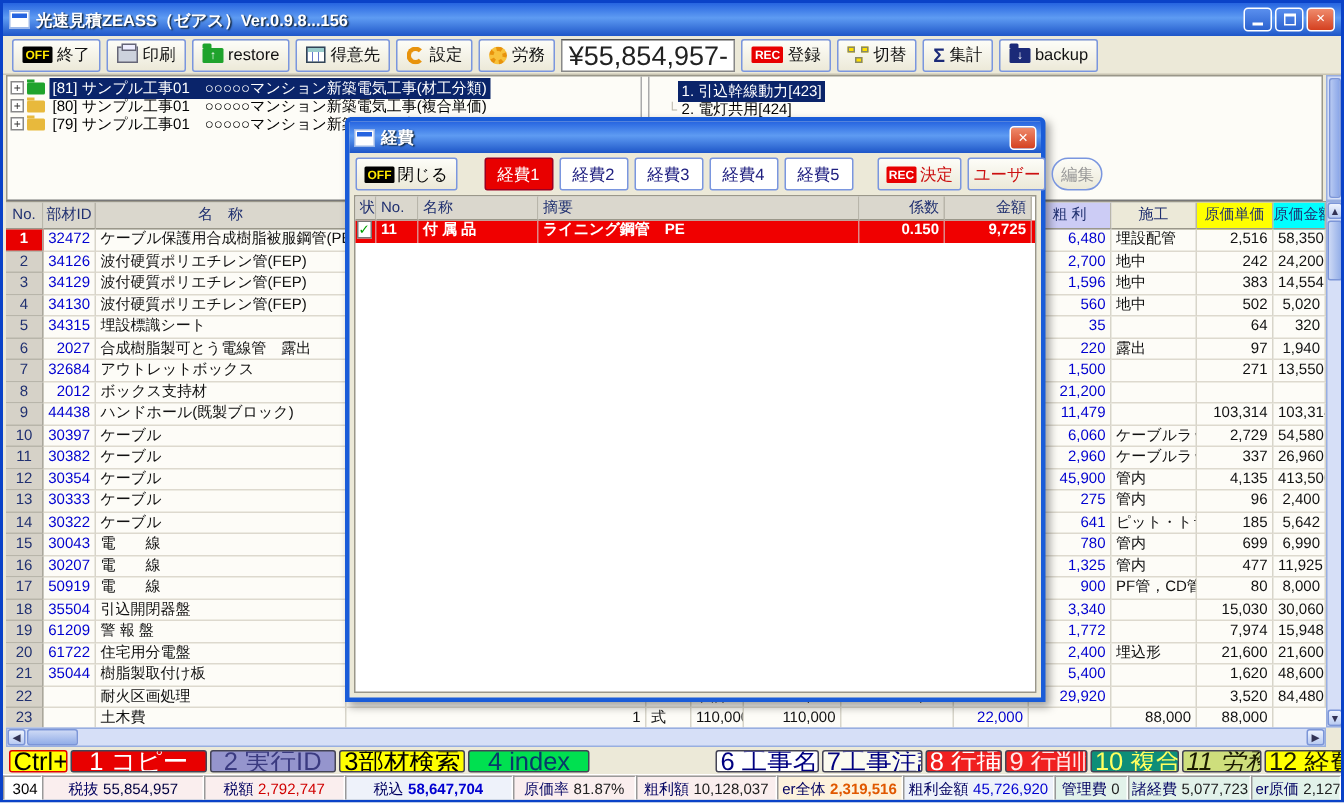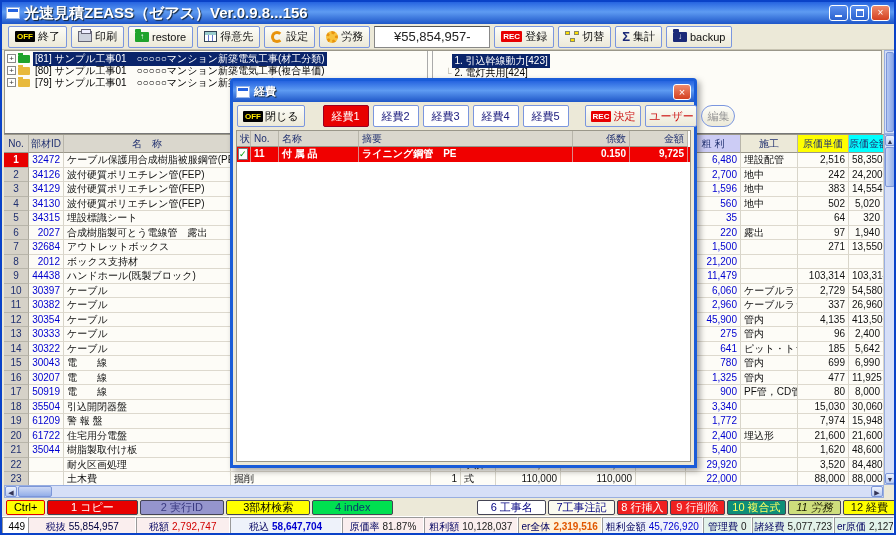--- a/index.html
+++ b/index.html
@@ -5,21 +5,21 @@
   * { margin:0; padding:0; box-sizing:border-box; }
   html,body { width:896px; height:535px; overflow:hidden; font-family:"Liberation Sans","DejaVu Sans",sans-serif; }
   .window { position:relative; width:896px; height:535px; background:#ece9d8; border:2px solid #0a42c8; overflow:hidden; }
 
   
   .titlebar { position:absolute; left:0; top:0; width:892px; height:22px;
     background:linear-gradient(to bottom,#2664e0 0%,#5e9bf2 45%,#1e56c8 100%);
     display:flex; align-items:center; padding:0 4px; }
   .app-icon { width:14px; height:12px; background:#fff; border:1px solid #9db8e8; margin-right:4px; position:relative; }
   .app-icon::before { content:""; position:absolute; left:1px; top:1px; right:1px; height:3px; background:#2664e0; }
-  .title-text { color:#fff; font-size:15px; font-weight:bold; text-shadow:1px 1px 1px #123; white-space:nowrap; }
+  .title-text { color:#fff; font-size:11px; font-weight:bold; text-shadow:1px 1px 1px #123; white-space:nowrap; }
   .win-controls { margin-left:auto; display:flex; gap:2px; }
   .win-btn { width:19px; height:16px; border:1px solid #fff; border-radius:3px; font-size:10px; line-height:14px;
     text-align:center; color:#fff; background:linear-gradient(#5a8fee,#2b62cf); }
   .win-btn.close { background:linear-gradient(#ef8b6c,#d44020); }
   .min-glyph { display:inline-block; width:7px; height:2px; background:#fff; margin-top:9px; }
   .max-glyph { display:inline-block; width:8px; height:8px; border:1px solid #fff; border-top-width:2px; margin-top:3px; }
 
   
   .toolbar { position:absolute; left:0; top:22px; width:892px; height:26px; background:#ece9d8;
     border-bottom:1px solid #c8c4b2; display:flex; align-items:center; padding:0 6px; }
@@ -37,21 +37,21 @@
   .grid-ico { width:13px; height:11px; border:1px solid #345; background:
     linear-gradient(#9cc 0,#9cc 3px,transparent 3px),
     repeating-linear-gradient(90deg,#fff 0,#fff 3px,#67c 3px,#67c 4px),#cde; }
   .wrench-ico { width:12px; height:12px; border:3px solid #e8930c; border-radius:50%; border-right-color:transparent; }
   .gear-ico { width:12px; height:12px; border:3px dotted #e8930c; border-radius:50%; background:#f8c23c; }
   .orgchart-ico { width:14px; height:12px; position:relative; }
   .orgchart-ico i { position:absolute; width:5px; height:4px; background:#ffe000; border:1px solid #886; }
   .orgchart-ico i:nth-child(1){ left:0; top:0; } .orgchart-ico i:nth-child(2){ left:5px; top:7px; } .orgchart-ico i:nth-child(3){ left:9px; top:0; }
   .sigma { color:#1b2a78; font-weight:bold; font-size:13px; }
   .amount-box { width:116px; height:22px; background:#fff; border:1px solid #888; border-top-color:#555;
-    font-size:13px; color:#222; text-align:center; line-height:20px; margin-right:4px; }
+    font-size:18px; color:#222; text-align:center; line-height:20px; margin-right:4px; }
 
   
   .tree-strip { position:absolute; left:2px; top:48px; width:878px; height:84px; background:#fdfcf7;
     border:1px solid #9a978a; border-bottom-color:#777; }
   .ptree { position:absolute; left:0; top:0; width:420px; height:82px; padding-top:2px; }
   .tree-item { display:flex; align-items:center; height:11px; margin:0 0 1px 2px; font-size:10px; white-space:nowrap; }
   .expand-box { width:9px; height:9px; border:1px solid #888; background:#fff; font-size:8px; line-height:7px; text-align:center; color:#333; margin-right:2px; flex:none; }
   .tfolder { width:12px; height:8px; border-radius:1px; position:relative; margin-right:3px; flex:none; }
   .tfolder::before { content:""; position:absolute; left:0; top:-2px; width:5px; height:2px; background:inherit; }
   .tfolder.green { background:#1fa32c; } .tfolder.yellow { background:#e8b93c; }
@@ -116,21 +116,21 @@
     font-size:10px; color:#203070; line-height:15px; padding:0 3px; overflow:hidden; white-space:nowrap; }
   .mhead .hc.r { text-align:right; }
   .mrow { height:15px; background:#f00000; color:#fff; font-weight:bold; }
   .mrow .c { border-right:1px solid #d88; font-size:10px; line-height:14px; padding:0 3px; overflow:hidden; white-space:nowrap; }
   .mrow .c.r { text-align:right; }
   .checkbox { width:10px; height:10px; background:#fff; border:1px solid #777; margin:2px 0 0 1px;
     font-size:9px; line-height:9px; text-align:center; color:#00a000; font-weight:bold; }
 
   
   .fkeys { position:absolute; left:2px; top:498px; width:892px; height:15px; display:flex; gap:2px; padding-left:2px; }
-  .fkey { height:15px; border:1px solid #445; border-radius:2px; font-size:11px; line-height:13px;
+  .fkey { height:15px; border:1px solid #445; border-radius:2px; font-size:17px; line-height:13px;
     text-align:center; overflow:hidden; white-space:nowrap; padding:0 2px; }
   .fkey:nth-child(1){ width:40px; } .fkey:nth-child(2){ width:92px; } .fkey:nth-child(3){ width:86px; }
   .fkey:nth-child(4){ width:86px; } .fkey:nth-child(5){ width:82px; } .fkey:nth-child(6){ width:82px;margin-top:43px; }
   .fkey:nth-child(7){ width:70px; } .fkey:nth-child(8){ width:68px; } .fkey:nth-child(9){ width:52px; }
   .fkey:nth-child(10){ width:56px; } .fkey:nth-child(11){ width:60px; } .fkey:nth-child(12){ width:54px;font-style:italic; }
   .fkey:nth-child(13){ width:54px; }
 
   
   .statusbar { position:absolute; left:0; top:514px; width:892px; height:19px; display:flex; background:#ece9d8; border-top:1px solid #fff; }
   .seg { height:19px; border:1px solid; border-color:#999 #fff #fff #999; font-size:10px; line-height:17px;
@@ -586,21 +586,20 @@
     <div class="c"></div>
     <div class="c profit">29,920</div>
     <div class="c"></div>
     <div class="c num">3,520</div>
     <div class="c num">84,480</div>
   </div>
         <div class="trow">
     <div class="c no">23</div>
     <div class="c id"></div>
     <div class="c">土木費</div>
-    <div class="c">掘削</div>
     <div class="c num">1</div>
     <div class="c">式</div>
     <div class="c num">110,000</div>
     <div class="c num">110,000</div>
     <div class="c"></div>
     <div class="c profit">22,000</div>
     <div class="c"></div>
     <div class="c num">88,000</div>
     <div class="c num">88,000</div>
   </div>
@@ -673,21 +672,21 @@
       <span class="fkey" style="background: rgb(251, 251, 239); color: rgb(0, 0, 128);">7工事注記</span>
       <span class="fkey" style="background: rgb(240, 32, 32); color: rgb(255, 255, 255);">8 行挿入</span>
       <span class="fkey" style="background: rgb(240, 32, 32); color: rgb(255, 232, 232);">9 行削除</span>
       <span class="fkey" style="background: rgb(14, 142, 120); color: rgb(255, 255, 96);">10 複合式</span>
       <span class="fkey" style="background: rgb(206, 222, 124); color: rgb(26, 26, 0);">11 労務</span>
       <span class="fkey" style="background: rgb(255, 255, 0); color: rgb(26, 26, 0);">12 経費</span>
     </div>
 
   <div class="statusbar" id="statusbar">
       <span class="seg" style="background: rgb(255, 255, 255);">
-    <span class="seg-l"></span><span class="seg-v" style="color: rgb(0, 0, 0);">449</span>
+    <span class="seg-l"></span><span class="seg-v" style="color: rgb(0, 0, 0);">304</span>
   </span>
       <span class="seg" style="background: rgb(250, 238, 238);">
     <span class="seg-l">税抜</span><span class="seg-v" style="color: rgb(0, 0, 64);">55,854,957</span>
   </span>
       <span class="seg" style="background: rgb(250, 238, 238);">
     <span class="seg-l">税額</span><span class="seg-v" style="color: rgb(208, 0, 0);">2,792,747</span>
   </span>
       <span class="seg" style="background: rgb(238, 242, 250);">
     <span class="seg-l">税込</span><span class="seg-v" style="color: rgb(0, 0, 208); font-weight: bold;">58,647,704</span>
   </span>

